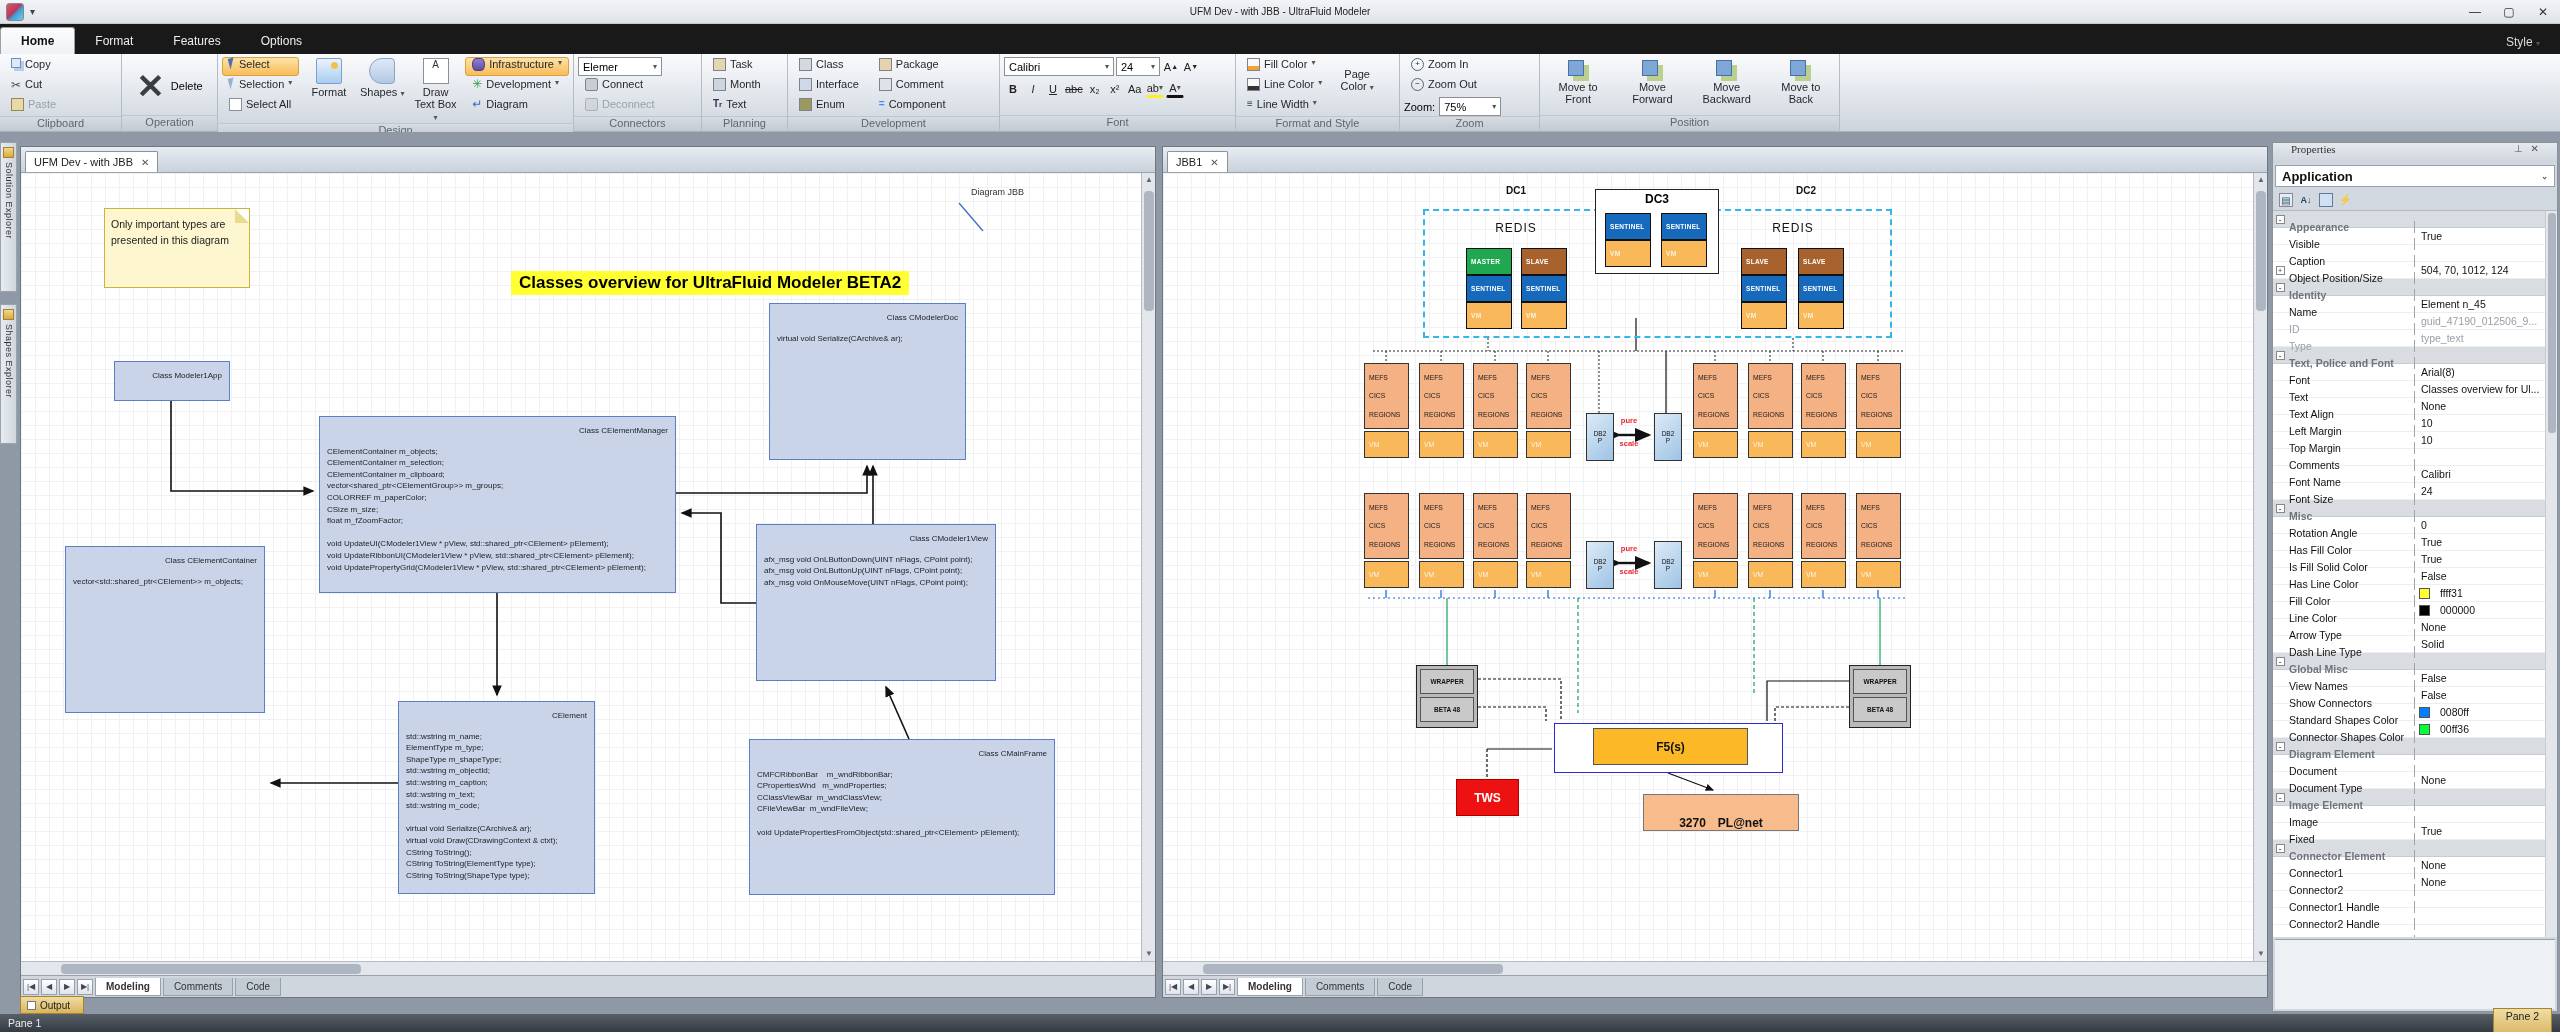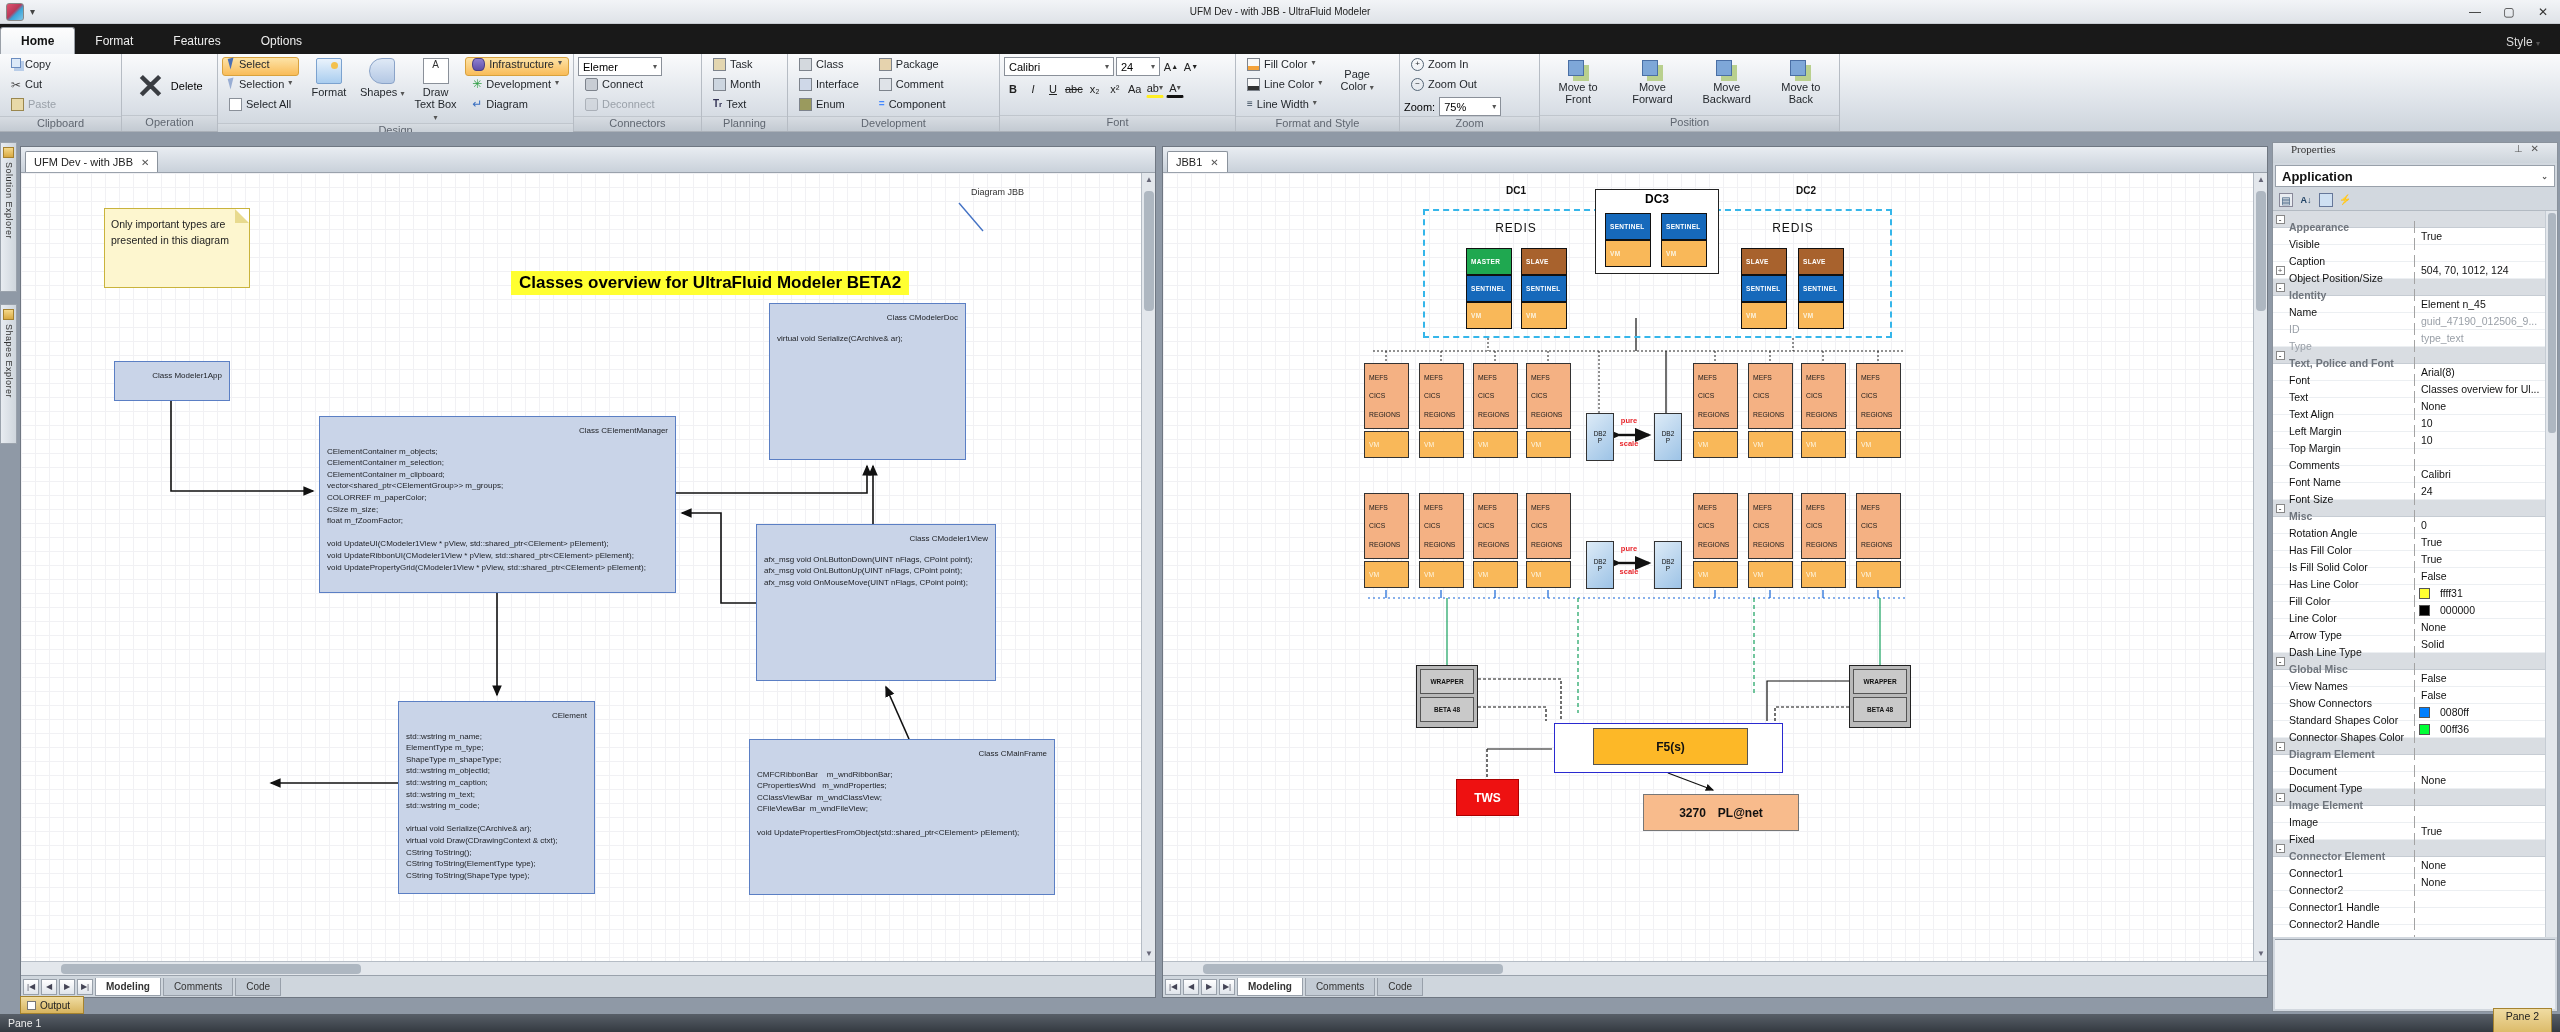--- a/index.html
+++ b/index.html
@@ -142,21 +142,21 @@
     color:#111; display:flex; align-items:center; justify-content:center; }
   .wrapin+.wrapin { margin-top:3px; }
   .f5zone { position:absolute; left:391px; top:550px; width:229px; height:50px; background:#fff; border:1.5px solid #2a2ad0; }
   .f5box { position:absolute; left:430px; top:555px; width:155px; height:37px; background:#fdb827;
     border:1px solid #555; display:flex; align-items:center; justify-content:center;
     font-size:12px; font-weight:bold; color:#111; }
   .twsbox { position:absolute; left:293px; top:606px; width:63px; height:37px; background:#ee1111;
     border:1px solid #a00; display:flex; align-items:center; justify-content:center;
     color:#fff; font-size:12px; font-weight:bold; }
   .t3270 { position:absolute; left:480px; top:621px; width:156px; height:37px; background:#f8bb8c;
-    border:1px solid #777; display:flex; align-items:center; justify-content:center; gap:12px;
+    border:1px solid #777; display:flex; align-items:flex-end; justify-content:center; gap:12px;
     font-size:12px; font-weight:bold; color:#111; }
   svg.wires { position:absolute; left:0; top:0; pointer-events:none; }
 
   
   .props { position:absolute; left:2272px; top:142px; width:286px; height:870px;
     background:#d2d8df; border:1px solid #8a929c; display:flex; flex-direction:column; }
   .phead { height:20px; display:flex; font-size:11px; color:#333; padding:0 18px;
     background:linear-gradient(#e6eaef,#cdd4db);font-family:Liberation Serif, serif; }
   .phead .picons { margin-left:auto; display:flex; gap:8px; font-size:10px; color:#555; }
   .pcombo { margin:2px; height:22px; background:#fff; border:1px solid #98a0aa; display:flex;
@@ -536,20 +536,24 @@
 CElementContainer m_clipboard;
 vector&lt;shared_ptr&lt;CElementGroup&gt;&gt; m_groups;
 COLORREF m_paperColor;
 CSize m_size;
 float m_fZoomFactor;
 
 void UpdateUI(CModeler1View * pView, std::shared_ptr&lt;CElement&gt; pElement);
 void UpdateRibbonUI(CModeler1View * pView, std::shared_ptr&lt;CElement&gt; pElement);
 void UpdatePropertyGrid(CModeler1View * pView, std::shared_ptr&lt;CElement&gt; pElement);</div>
         </div>
+        <div class="classbox" style="left:44px; top:373px; width:200px; height:167px">
+          <div class="ctitle">Class CElementContainer</div>
+          <div class="cbody">vector&lt;std::shared_ptr&lt;CElement&gt;&gt; m_objects;</div>
+        </div>
         <div class="classbox" style="left:748px; top:130px; width:197px; height:157px">
           <div class="ctitle">Class CModelerDoc</div>
           <div class="cbody">virtual void Serialize(CArchive&amp; ar);</div>
         </div>
         <div class="classbox" style="left:735px; top:351px; width:240px; height:157px">
           <div class="ctitle">Class CModeler1View</div>
           <div class="cbody">afx_msg void OnLButtonDown(UINT nFlags, CPoint point);
 afx_msg void OnLButtonUp(UINT nFlags, CPoint point);
 afx_msg void OnMouseMove(UINT nFlags, CPoint point);</div>
         </div>

